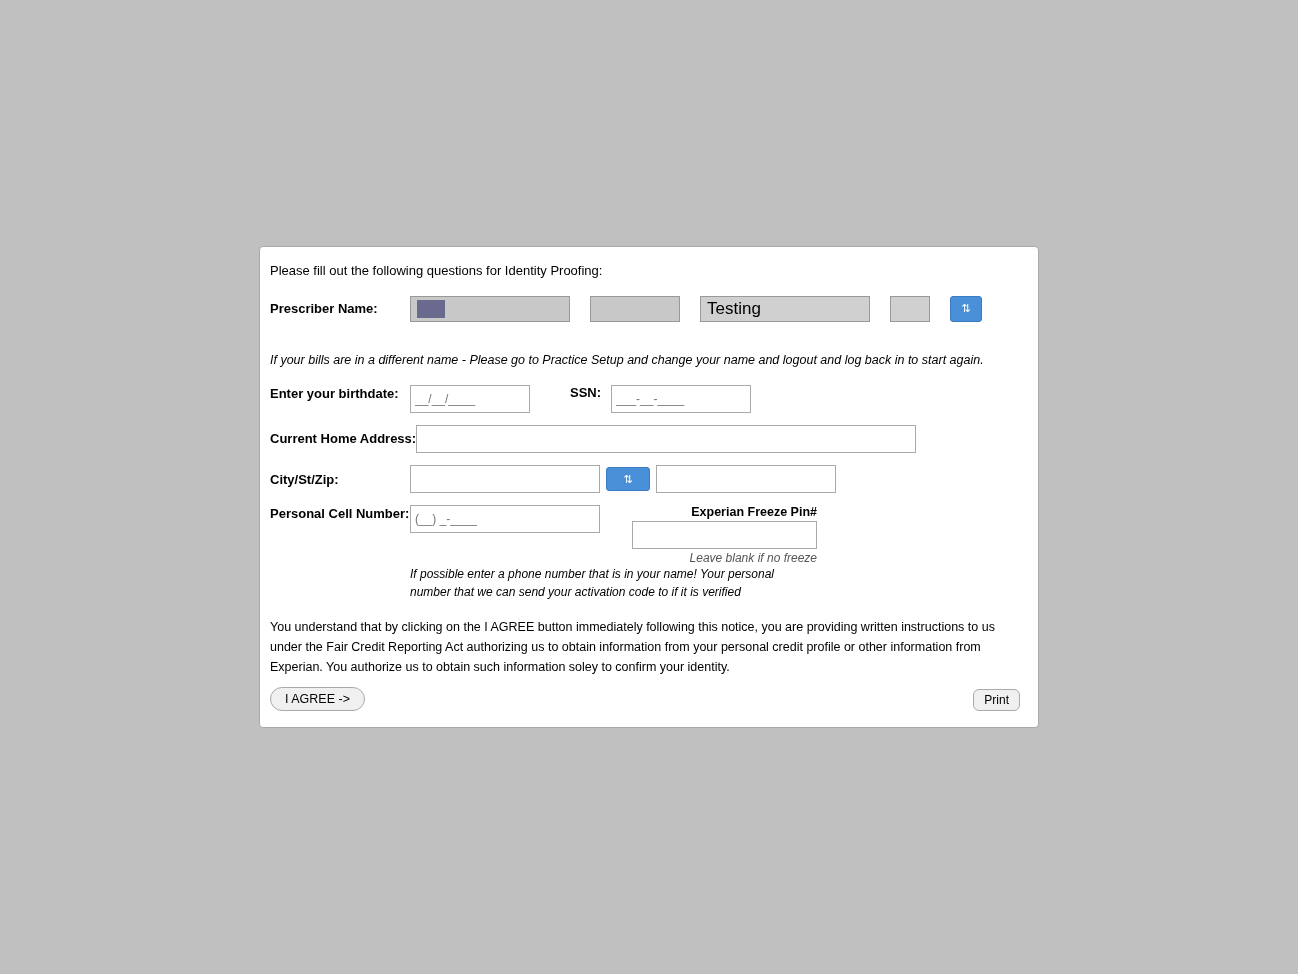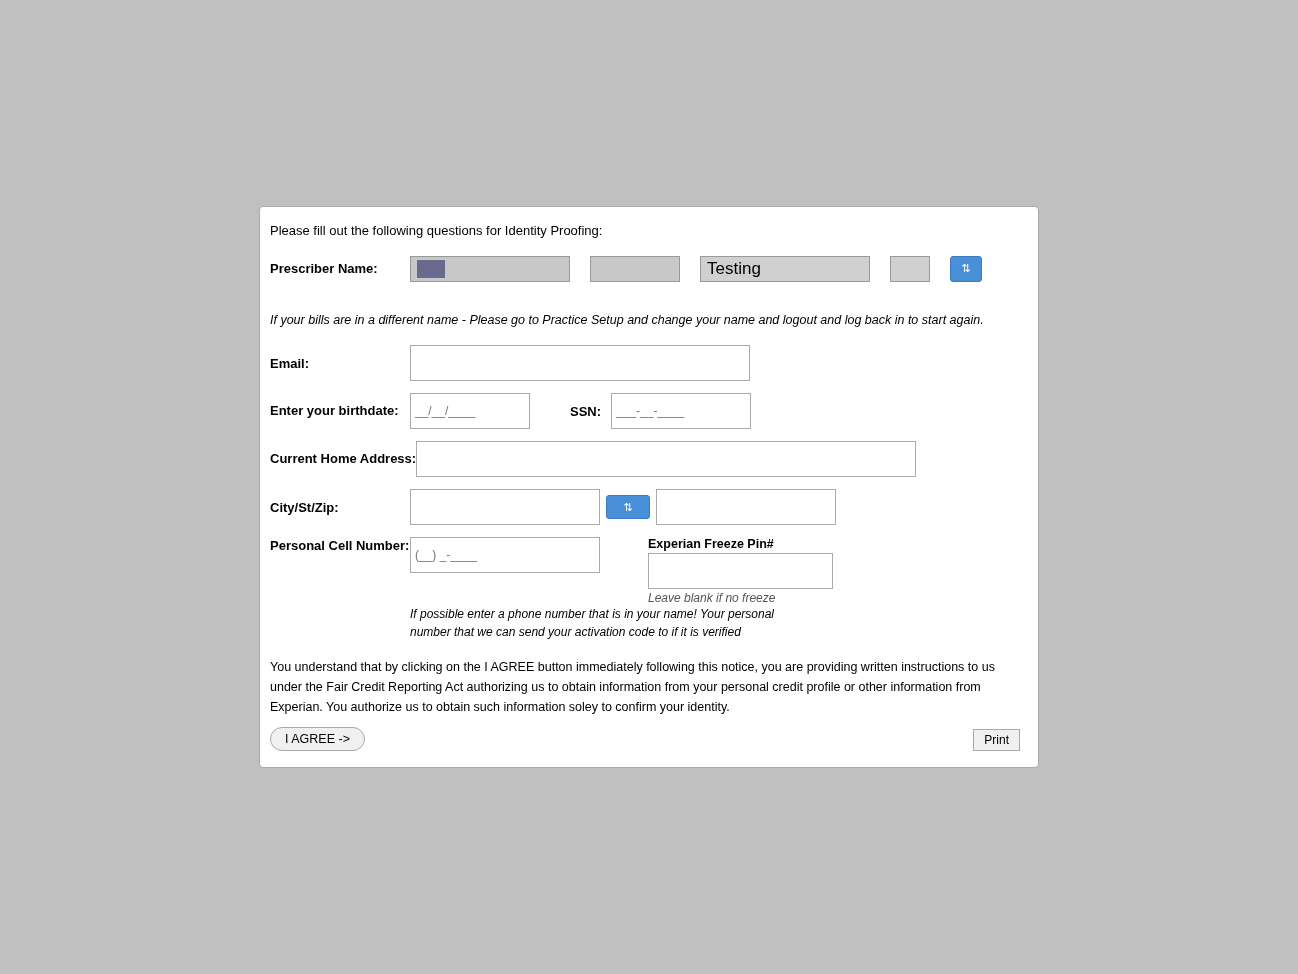--- a/index.html
+++ b/index.html
@@ -122,21 +122,21 @@
 
     .field-label-multiline {
       font-size: 13px;
       font-weight: bold;
       min-width: 140px;
       line-height: 1.4;
     }
 
     input[type="text"], input[type="email"] {
       border: 1px solid #aaa;
-      height: 36px;
+      height: 28px;
       font-size: 12px;
       padding: 0 4px;
       background: #fff;
     }
 
     .email-input {
       width: 340px;
     }
 
     .birthdate-input {
@@ -188,20 +188,21 @@
     }
 
     .phone-input {
       width: 190px;
     }
 
     .experian-section {
       display: flex;
       flex-direction: column;
       margin-left: 20px;
+      align-items: flex-end;
     }
 
     .experian-label {
       font-size: 12.5px;
       font-weight: bold;
       margin-bottom: 2px;
     }
 
     .experian-input {
       width: 185px;
@@ -237,41 +238,41 @@
       align-items: center;
       margin-top: 8px;
     }
 
     .print-button {
       background: #f0f0f0;
       border: 1px solid #aaa;
       padding: 3px 10px;
       font-size: 12px;
       cursor: pointer;
-      border-radius: 0;
+      border-radius: 6px;
       align-self: flex-end;
     }
 
     .agree-button {
       background: #f0f0f0;
       border: 1px solid #aaa;
       padding: 4px 14px;
       font-size: 12.5px;
       cursor: pointer;
       border-radius: 12px;
     }
 
     .city-row {
       display: flex;
       align-items: center;
     }
 
     .birthdate-ssn-row {
       display: flex;
-      align-items: center;
+      align-items: flex-start;
       margin-top: 12px;
     }
   </style>
 </head>
 <body>
 
 <div class="form-container">
 
   <div class="form-title">Please fill out the following questions for Identity Proofing:</div>
 
@@ -288,24 +289,20 @@
     <div class="prescriber-suffix-select">
       <span>⇅</span>
     </div>
   </div>
 
   <div class="note-text">
     <br>
     <span>If your bills are in a different name - Please go to Practice Setup and change your name and logout and log back in to start again.</span>
   </div>
 
-  <div class="form-row">
-    <span class="field-label">Email:</span>
-    <input type="email" class="email-input" style="">
-  </div>
 
   <div class="form-row birthdate-ssn-row">
     <span class="field-label-multiline">Enter your birthdate:</span>
     <input type="text" class="birthdate-input" placeholder="__/__/____" style="">
     <span class="ssn-label">SSN:</span>
     <input type="text" class="ssn-input" placeholder="___-__-____" style="">
   </div>
 
   <div class="form-row">
     <span class="field-label-multiline">Current Home Address:</span>
@@ -319,21 +316,21 @@
       <div class="state-select">
         <span>⇅</span>
       </div>
       <input type="text" class="zip-input" style="">
     </div>
   </div>
 
   <div class="personal-cell-section">
     <span class="field-label-multiline">Personal Cell Number:</span>
     <div>
-      <div style="display:flex; align-items:flex-start; gap:28px;">
+      <div style="display:flex; align-items:flex-start; gap:12px;">
         <input type="text" class="phone-input" placeholder="(__) _-____" style="">
         <div class="experian-section">
           <span class="experian-label">Experian Freeze Pin#</span>
           <input type="text" class="experian-input" style="">
           <span class="experian-note">Leave blank if no freeze</span>
         </div>
       </div>
     </div>
   </div>
 

